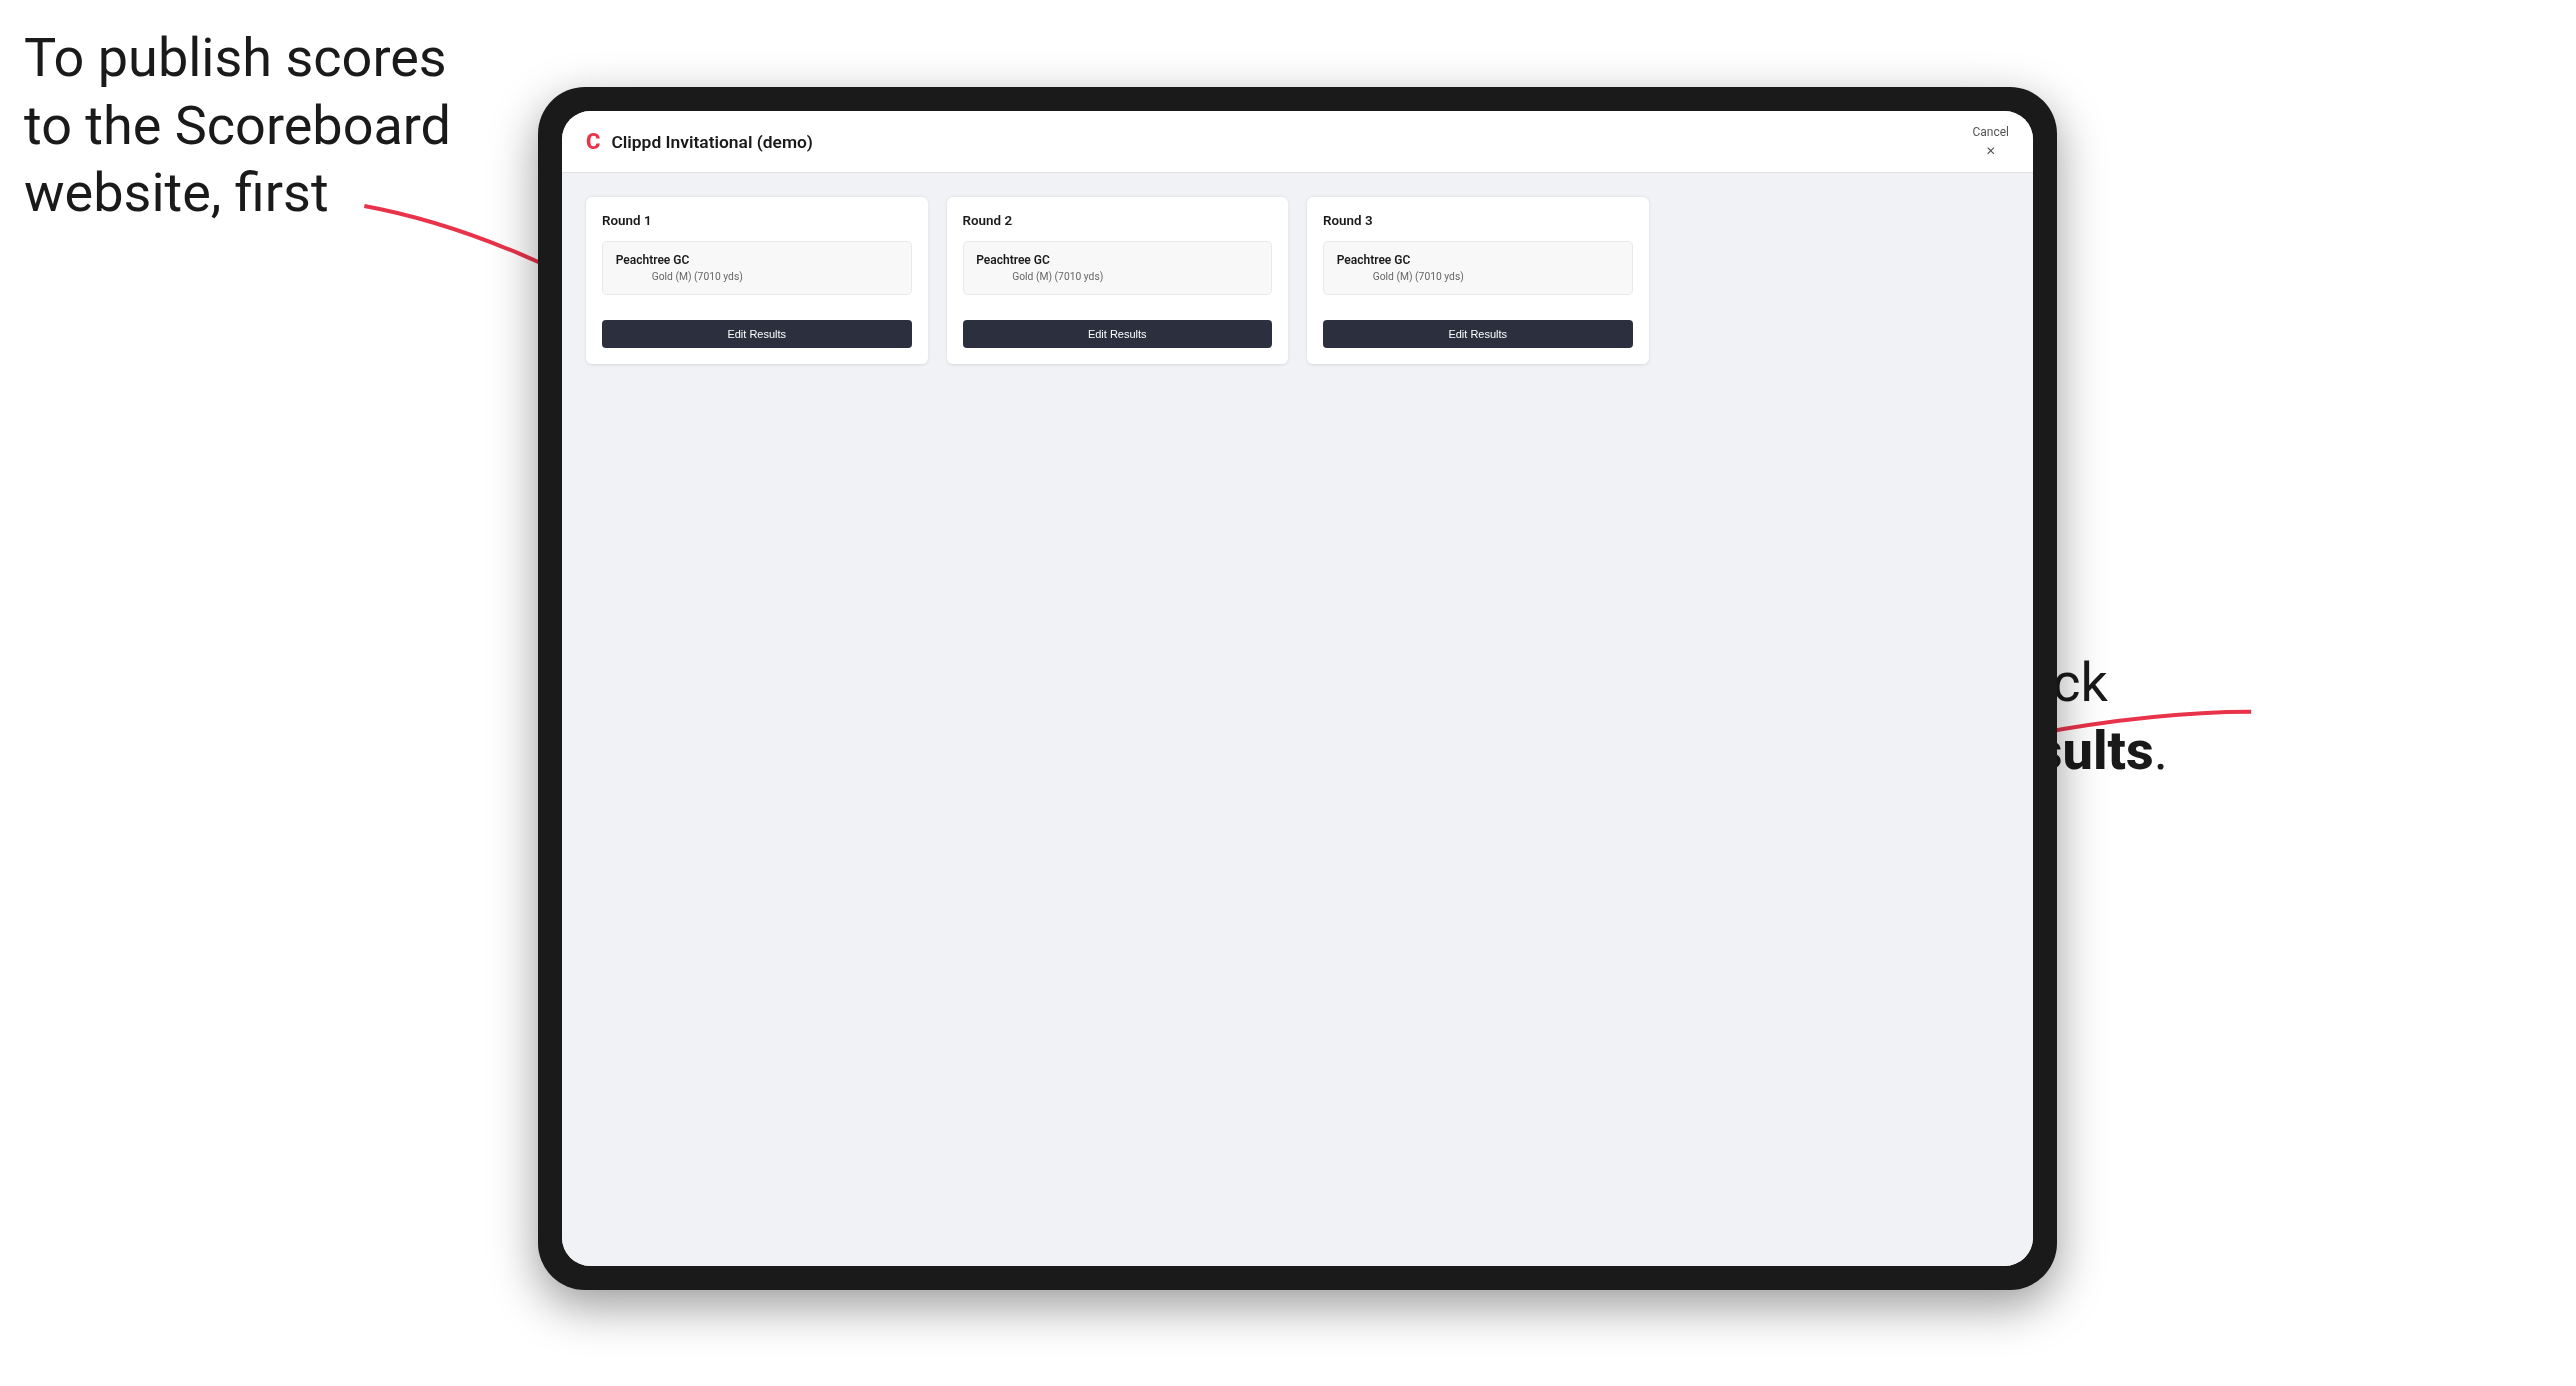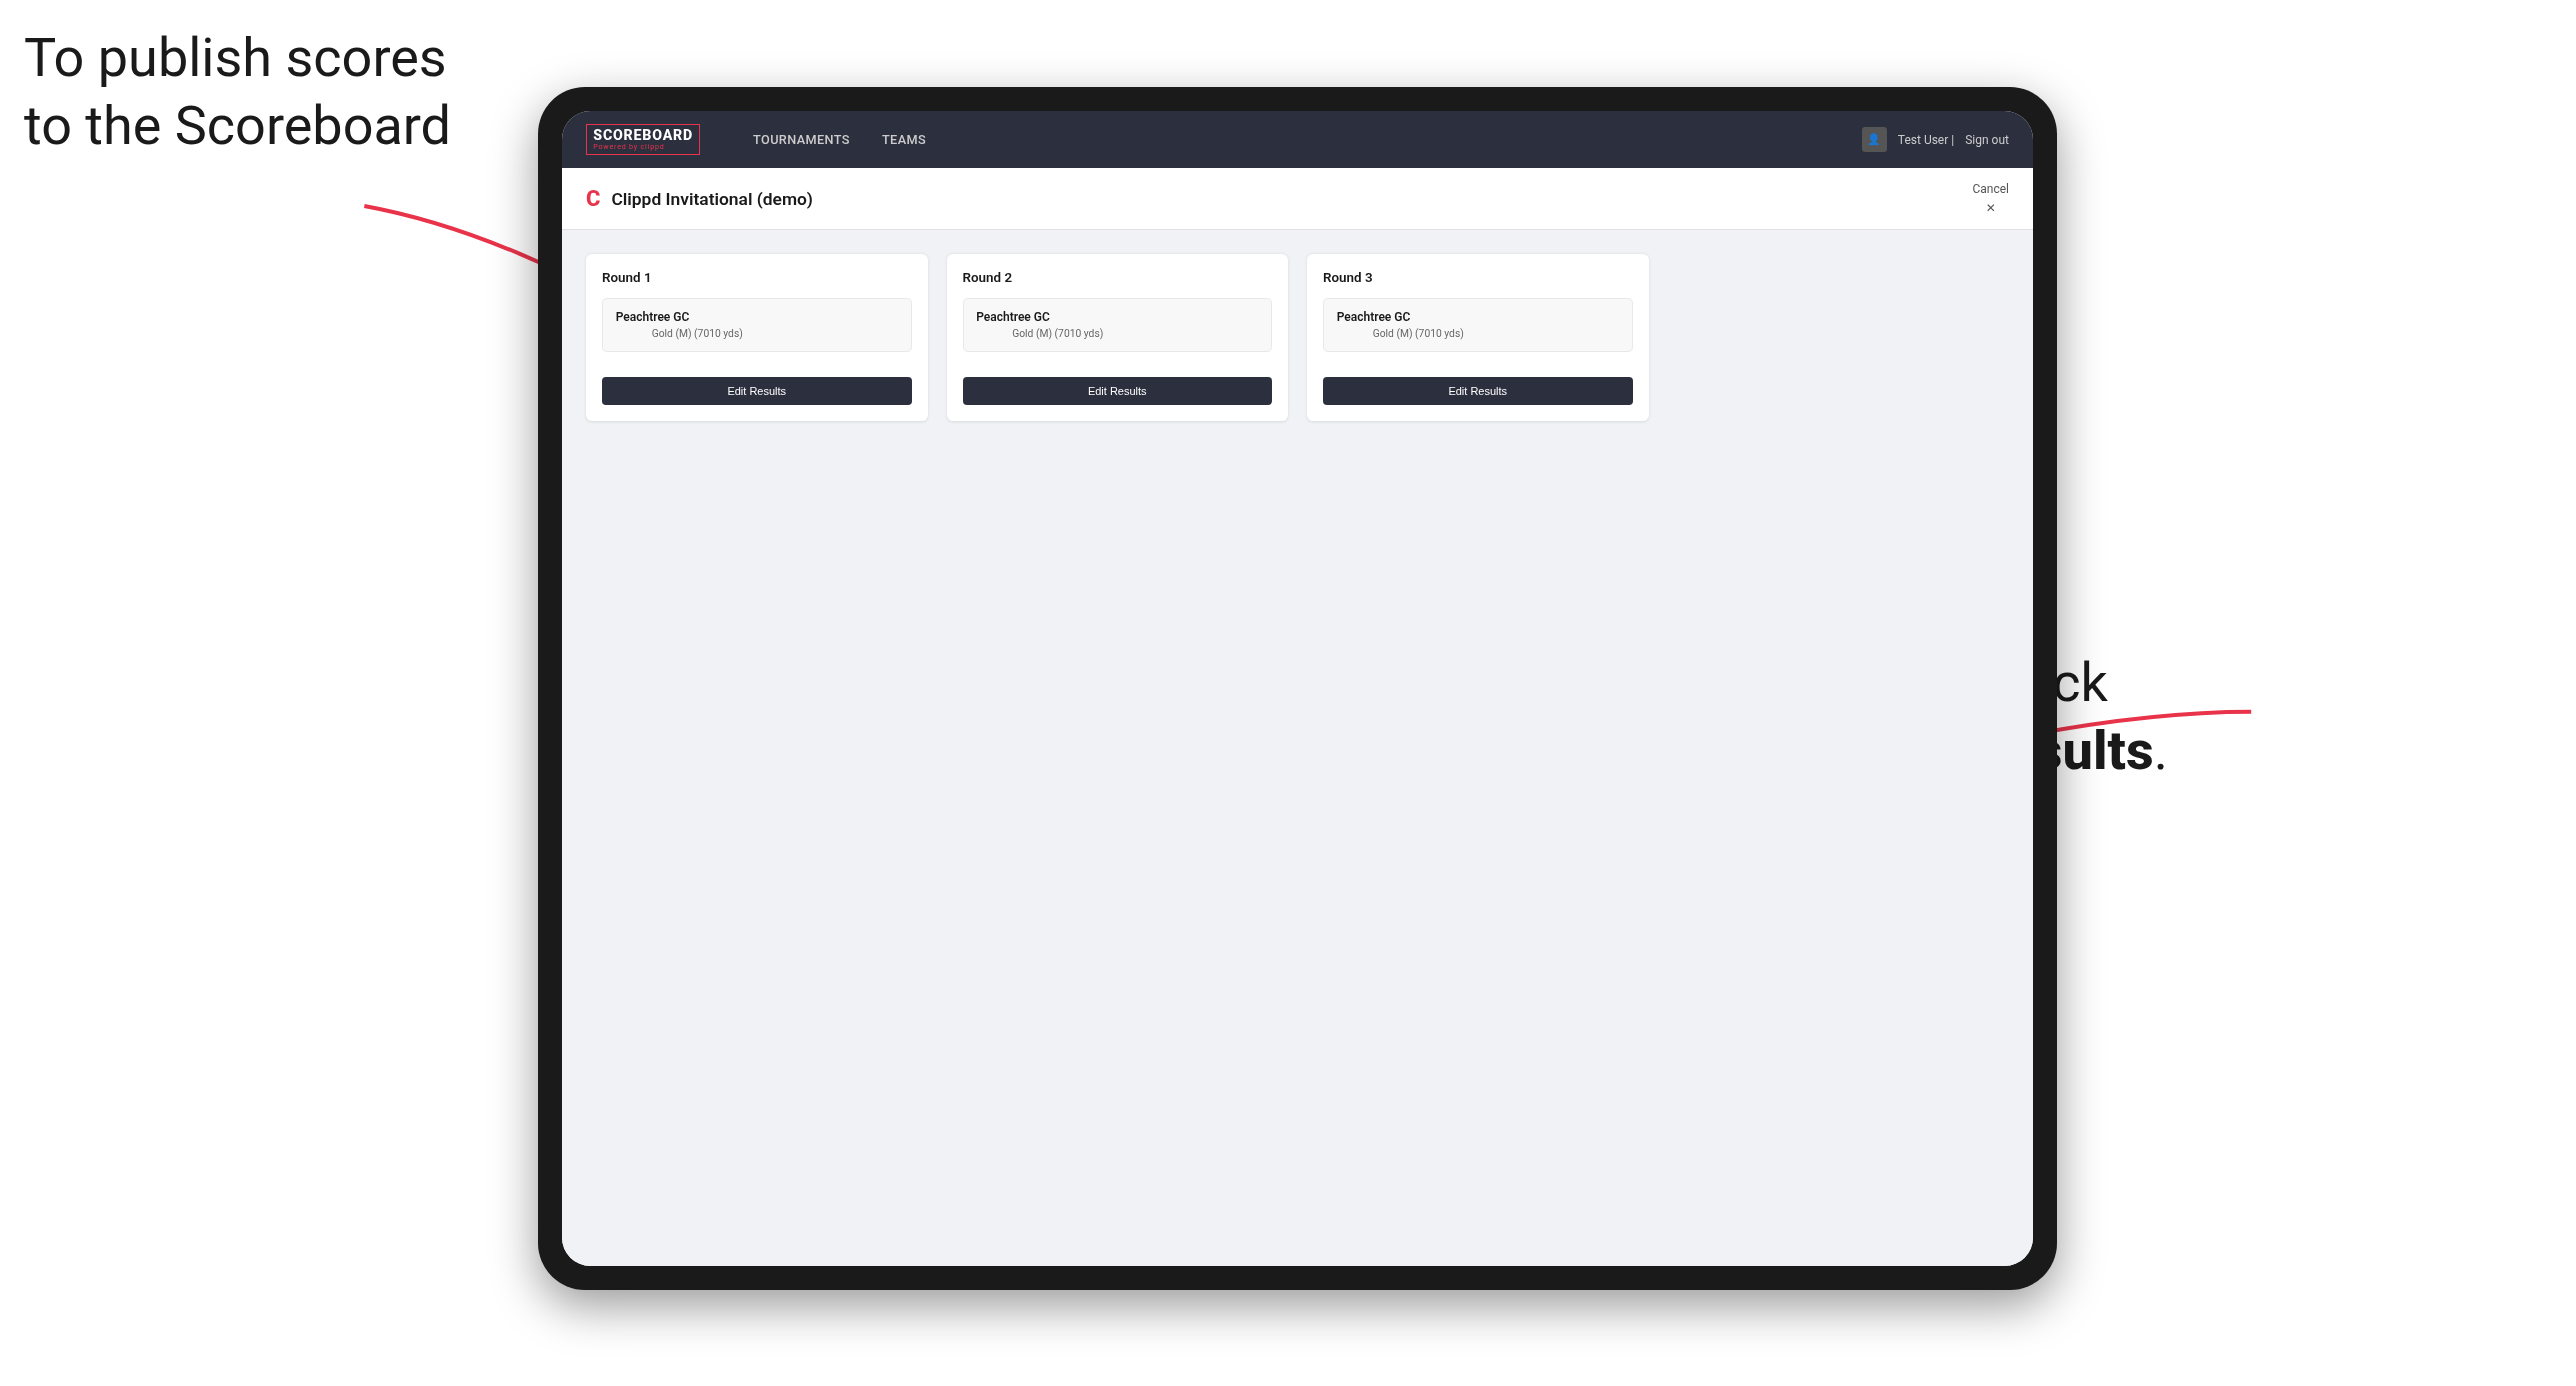--- a/index.html
+++ b/index.html
@@ -281,21 +281,21 @@
       position: absolute;
       pointer-events: none;
     }
   </style>
 </head>
 <body>
 
 <div class="instruction-text">
   <span>To publish scores</span><br>
   <span>to the Scoreboard</span><br>
-  <br>
+  <span>website, first</span><br>
 </div>
 
 <div class="instruction-right">
   <span>Then click</span><br>
   <strong>Edit Results</strong><span>.</span>
 </div>
 
 <svg class="annotation-arrow" style="position:absolute; top:190px; left:301px; width:491px; height:222px;" viewBox="0 0 620 280">
   <defs>
     <marker id="arrowhead1" markerWidth="10" markerHeight="7" refX="9" refY="3.5" orient="auto">
@@ -310,37 +310,20 @@
     <marker id="arrowhead2" markerWidth="10" markerHeight="7" refX="1" refY="3.5" orient="auto">
       <polygon points="10 0, 0 3.5, 10 7" fill="#e8334a"></polygon>
     </marker>
   </defs>
   <path d="M 440 30 Q 280 30 60 80" stroke="#e8334a" stroke-width="5" fill="none" marker-end="url(#arrowhead2)"></path>
 </svg>
 
 <div class="tablet">
   <div class="tablet-screen">
 
-    <div class="top-nav">
-      <div class="logo-area">
-        <div class="logo-box">
-          <div class="logo-text">SCOREBOARD</div>
-          <div class="logo-sub">Powered by clippd</div>
-        </div>
-      </div>
-      <div class="nav-links">
-        <div class="nav-link">TOURNAMENTS</div>
-        <div class="nav-link">TEAMS</div>
-      </div>
-      <div class="nav-right">
-        <div class="user-avatar">👤</div>
-        <span class="user-name">Test User |</span>
-        <span class="sign-out">Sign out</span>
-      </div>
-    </div>
 
     <div class="tournament-header">
       <div class="tournament-title-area">
         <span class="tournament-icon">C</span>
         <span class="tournament-name">Clippd Invitational (demo)</span>
       </div>
       <div class="cancel-btn">
         <span>Cancel</span>
         <span>✕</span>
       </div>

